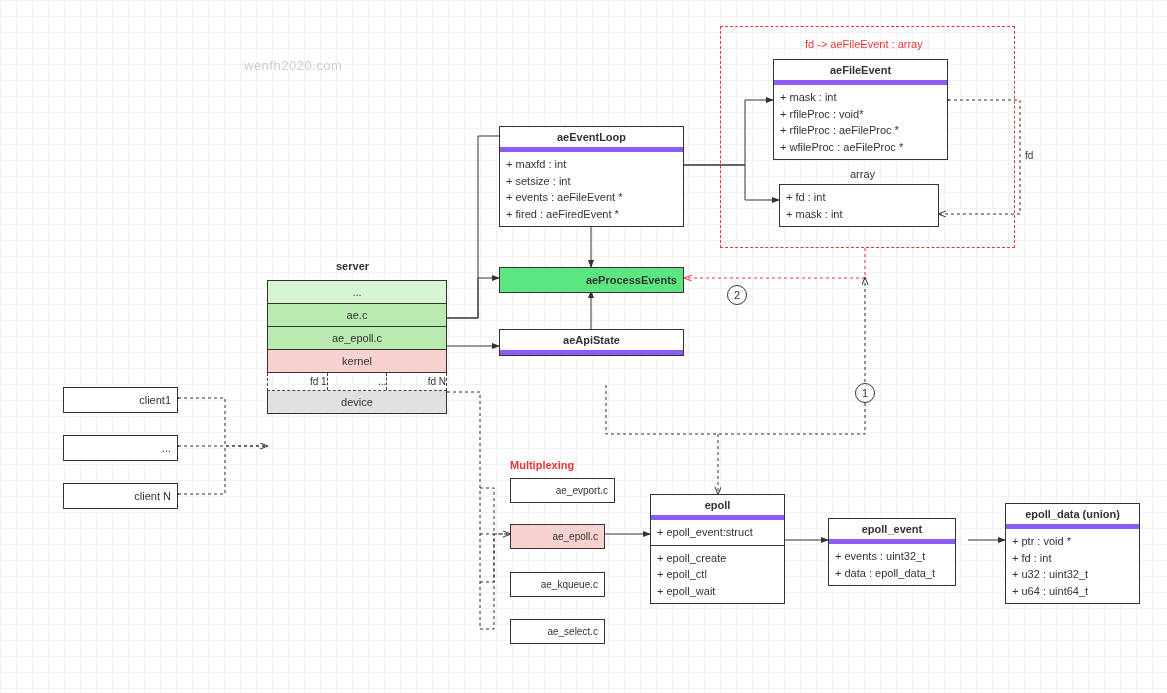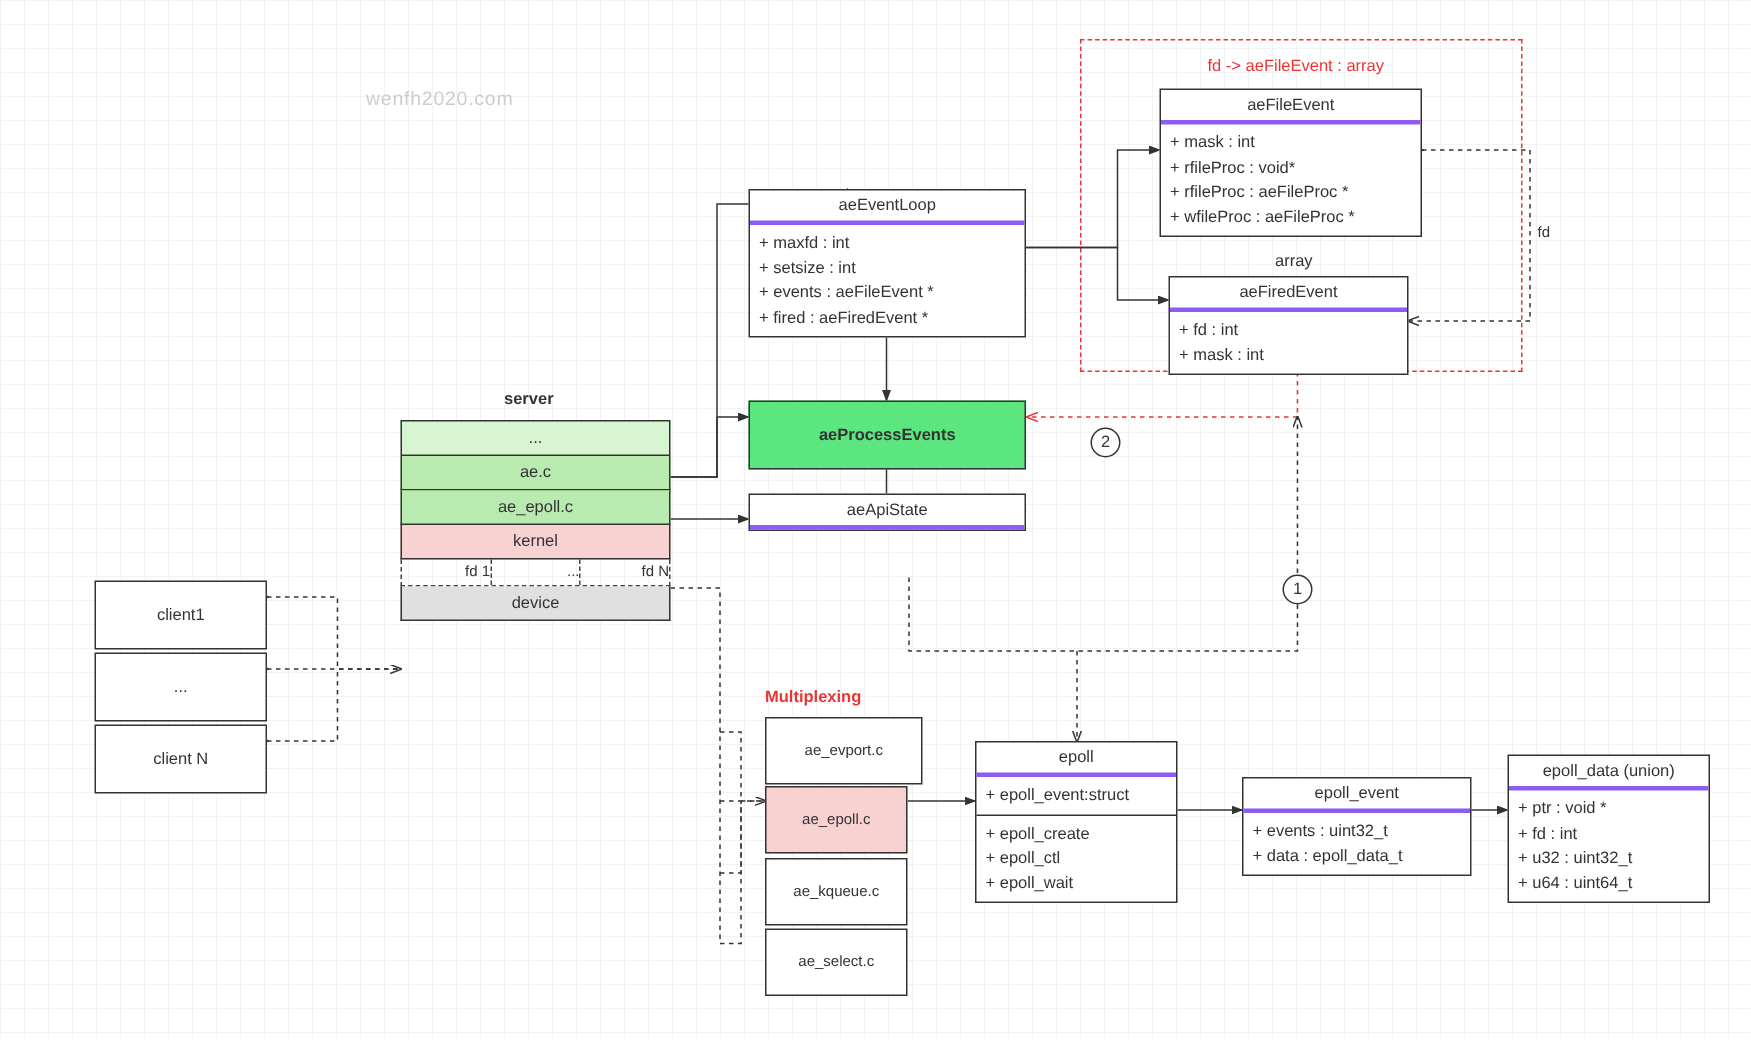--- a/index.html
+++ b/index.html
@@ -1,23 +1,23 @@
 <!DOCTYPE html>
 <html><head>
 <meta charset="utf-8">
 <style>
 *{box-sizing:border-box;margin:0;padding:0}
 body{font-family:Arial,Helvetica,sans-serif;font-size:11px;color:#333;background:#fff;position:relative;width:1167px;height:693px;overflow:hidden}
 .grid-bg{position:absolute;top:0;left:0;width:100%;height:100%;background-image:linear-gradient(#f2f2f2 1px,transparent 1px),linear-gradient(90deg,#f2f2f2 1px,transparent 1px);background-size:16px 16px;z-index:0}
 .watermark{position:absolute;left:244px;top:58px;color:#ccc;font-size:13px;letter-spacing:.5px;z-index:1}
 .node{position:absolute;border:1px solid #333;background:#fff;z-index:3}
-.node-title{text-align:center;font-weight:normal;padding:4px 6px;border-bottom:3px solid #8b5cf6}
+.node-title{text-align:center;font-weight:bold;padding:4px 6px;border-bottom:5px solid #8b5cf6}
 .node-body{padding:4px 6px;line-height:1.5}
 .node-body div{white-space:nowrap}
-.plain{position:absolute;border:1px solid #333;background:#fff;text-align:center;padding:16px 6px;z-index:3}
+.plain{position:absolute;border:1px solid #333;background:#fff;text-align:right;padding:6px 6px;z-index:3}
 .stack{position:absolute;z-index:3}
 .stack-row{border:1px solid #333;border-top:none;text-align:center;padding:5px 0}
 .stack-row:first-child{border-top:1px solid #333}
 .fd-row{display:flex;border:1px dashed #444;border-top:none}
 .fd-cell{flex:1;text-align:right;padding:3px 0;border-right:1px dashed #444;font-size:10px}
 .fd-cell:last-child{border-right:none}
 .green-light{background:#d8f5d1}
 .green-mid{background:#b9eab0}
 .green-bright{background:#5ce680}
 .pink{background:#f8d1d1}
@@ -78,21 +78,20 @@
     <div>+ mask : int</div>
     <div>+ rfileProc : void*</div>
     <div>+ rfileProc : aeFileProc *</div>
     <div>+ wfileProc : aeFileProc *</div>
   </div>
 </div>
 
 <div style="position:absolute;left:850px;top:168px;z-index:3">array</div>
 
 <div class="node" style="left:779px;top:184px;width:160px">
-  <div class="node-title">aeFiredEvent</div>
   <div class="node-body">
     <div>+ fd : int</div>
     <div>+ mask : int</div>
   </div>
 </div>
 
 <div style="position:absolute;left:1025px;top:150px;z-index:3;font-size:10px">fd</div>
 
 <div class="red-label" style="left:510px;top:459px;font-weight:bold">Multiplexing</div>
 <div class="plain" style="left:510px;top:478px;width:105px;font-size:10px">ae_evport.c</div>
@@ -105,21 +104,21 @@
   <div class="node-body" style="border-bottom:1px solid #333">
     <div>+ epoll_event:struct</div>
   </div>
   <div class="node-body">
     <div>+ epoll_create</div>
     <div>+ epoll_ctl</div>
     <div>+ epoll_wait</div>
   </div>
 </div>
 
-<div class="node" style="left:828px;top:518px;width:153px">
+<div class="node" style="left:828px;top:518px;width:128px">
   <div class="node-title">epoll_event</div>
   <div class="node-body">
     <div>+ events : uint32_t</div>
     <div>+ data : epoll_data_t</div>
   </div>
 </div>
 
 <div class="node" style="left:1005px;top:503px;width:135px">
   <div class="node-title">epoll_data (union)</div>
   <div class="node-body">

